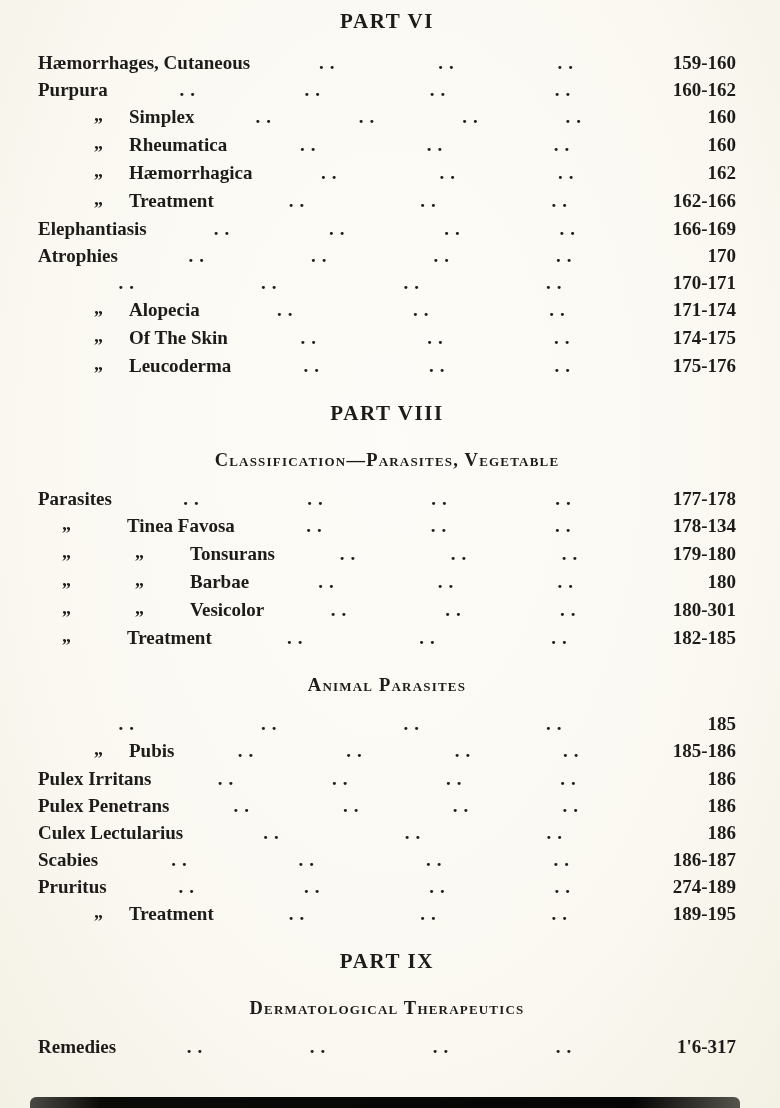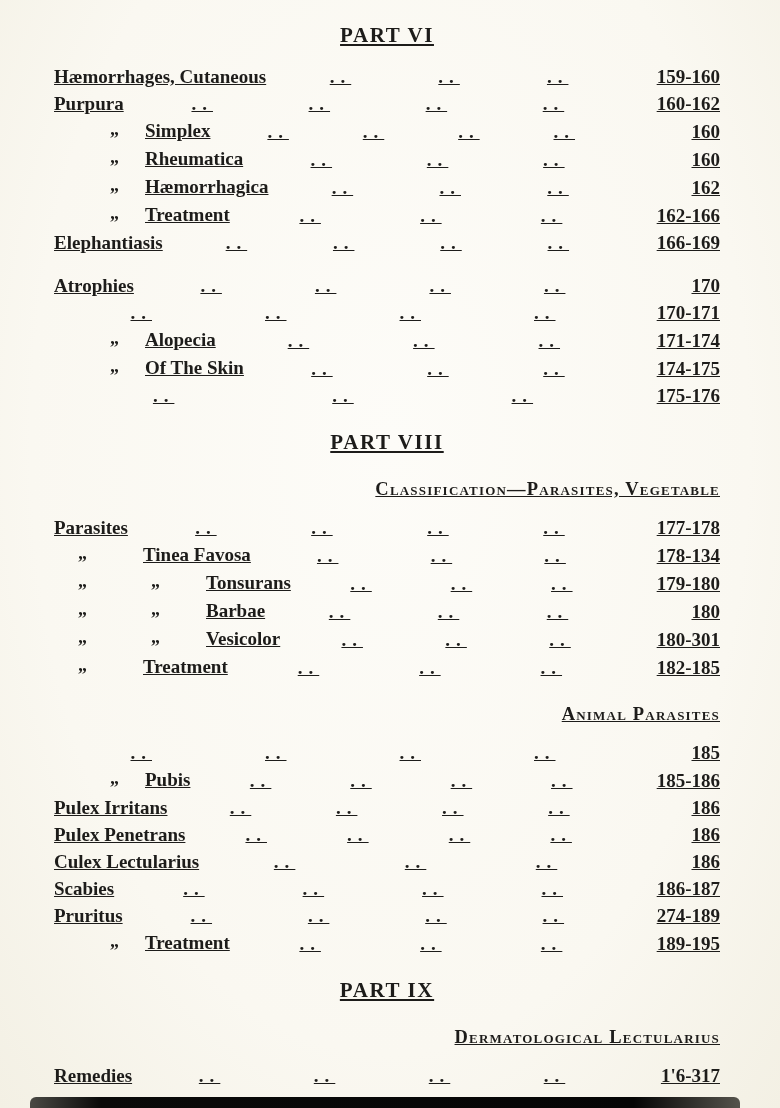--- a/index.html
+++ b/index.html
@@ -11,42 +11,42 @@
     height: 1108px;
     overflow: hidden;
     position: relative;
     background: radial-gradient(ellipse at 50% 40%, #fdfcf8 0%, #faf8f1 65%, #f3f0e4 100%);
     font-family: "Liberation Serif", "DejaVu Serif", serif;
     color: #1d1c1a;
   }
   .page {
     padding: 6px 44px 0 38px;
   }
-  .toc-section { margin: 16px; text-decoration: underline; }
+  .toc-section { margin: 0; }
   .part-title {
     text-align: center;
     font-size: 21px;
     line-height: 27px;
     font-weight: 700;
     letter-spacing: 1.6px;
     margin: 20px 0 14px;
   }
   .toc-section:first-child .part-title { margin-top: 2px; }
   .subtitle {
-    text-align: right;
+    text-align: center;
     font-size: 18.5px;
     line-height: 26px;
     font-weight: 600;
     font-variant: small-caps;
     letter-spacing: 1.2px;
     margin: 20px 0 12px;
   }
   .row {
     display: flex;
-    align-items: center;
+    align-items: flex-start;
     line-height: 27px;
     font-size: 19px;
     font-weight: 600;
     white-space: nowrap;
   }
   .label-cell { white-space: nowrap; }
   .ditto {
     display: inline-block;
     font-size: 18px;
     transform: translateY(-2px);
@@ -190,20 +190,21 @@
         <div class="row lv1a">
           <span class="label-cell"><span class="ditto">„</span><span class="label">Of The Skin</span></span>
           <span class="dots">
             <span>..</span>
             <span>..</span>
             <span>..</span>
           </span>
           <span class="pages">174-175</span>
         </div>
         <div class="row lv1a">
+          <span class="label-cell"><span class="ditto">„</span><span class="label">Leucoderma</span></span>
           <span class="dots">
             <span>..</span>
             <span>..</span>
             <span>..</span>
           </span>
           <span class="pages">175-176</span>
         </div>
       </section>
       <section class="toc-section">
         <div class="part-title">PART VIII</div>
@@ -339,21 +340,21 @@
           <span class="dots">
             <span>..</span>
             <span>..</span>
             <span>..</span>
           </span>
           <span class="pages">189-195</span>
         </div>
       </section>
       <section class="toc-section">
         <div class="part-title">PART IX</div>
-        <div class="subtitle">Dermatological Lectularius</div>
+        <div class="subtitle">Dermatological Therapeutics</div>
         <div class="row lv0">
           <span class="label-cell"><span class="label">Remedies</span></span>
           <span class="dots">
             <span>..</span>
             <span>..</span>
             <span>..</span>
             <span>..</span>
           </span>
           <span class="pages">1'6-317</span>
         </div>

